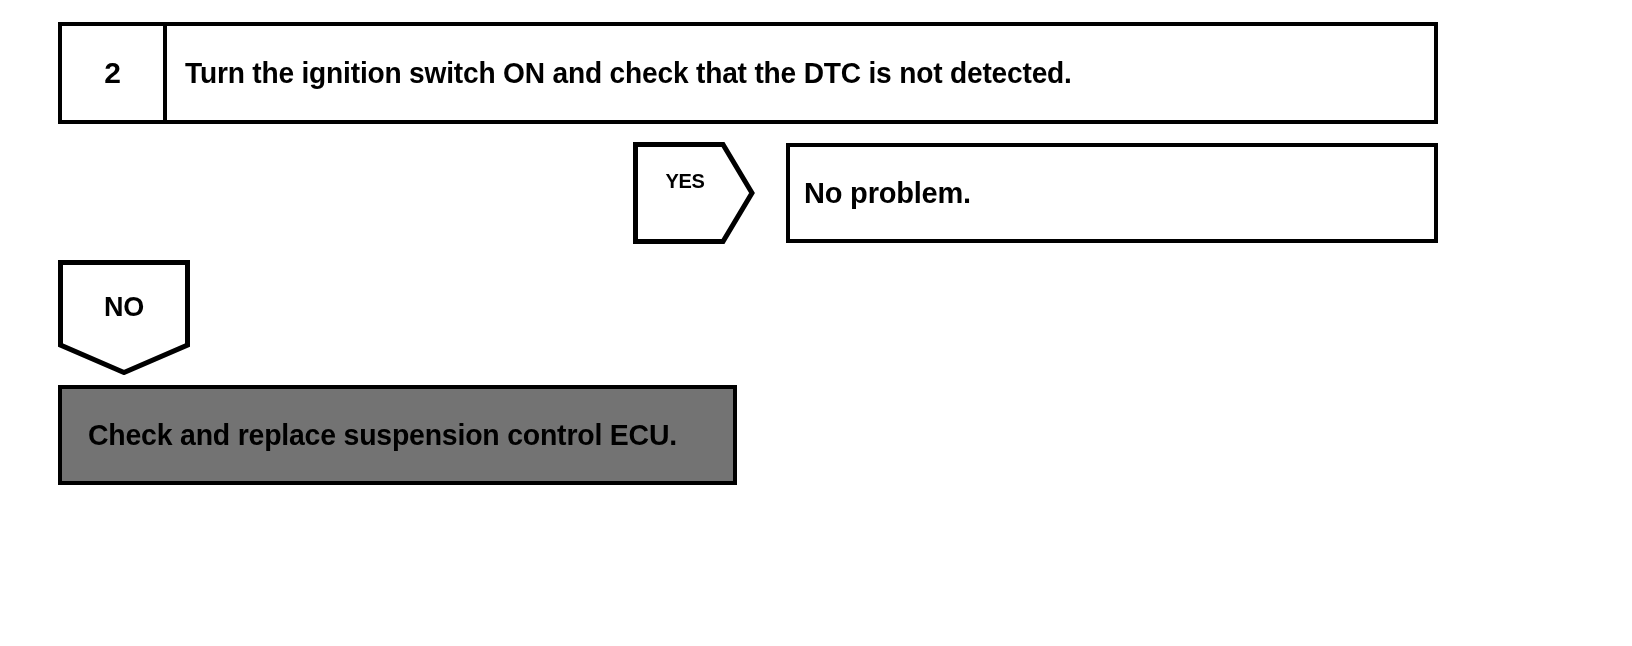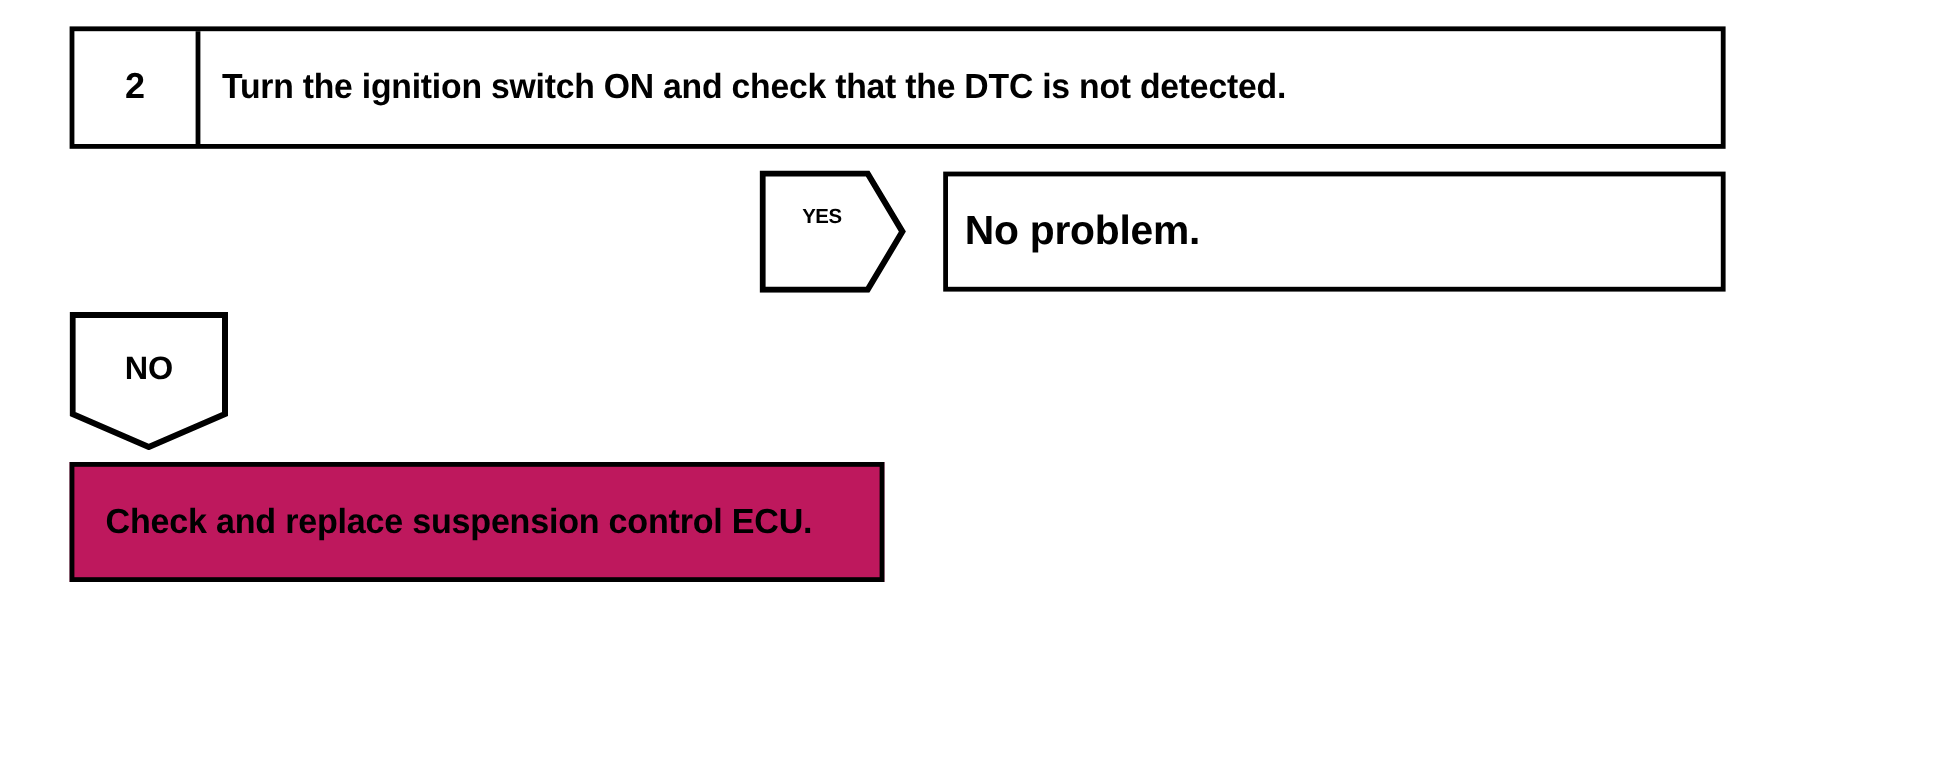--- a/index.html
+++ b/index.html
@@ -88,21 +88,21 @@
   }
   .yes-label {
     position: absolute;
     left: 0;
     top: 0;
     width: 104px;
     height: 78px;
     display: flex;
     align-items: center;
     justify-content: center;
-    font-size: 17px;
+    font-size: 20px;
     font-weight: bold;
     font-family: "Liberation Sans", sans-serif;
     letter-spacing: -0.3px;
     box-sizing: border-box;
   }
 
   
   .result-box {
     position: absolute;
     left: 786px;
@@ -110,21 +110,21 @@
     width: 652px;
     height: 100px;
     border: 4px solid #000000;
     box-sizing: border-box;
     background: #ffffff;
     display: flex;
     align-items: center;
     padding-left: 14px;
   }
   .result-text {
-    font-size: 34px;
+    font-size: 29px;
     font-weight: bold;
     font-family: "Liberation Sans", sans-serif;
     letter-spacing: -0.2px;
     line-height: 1.05;
     white-space: nowrap;
   }
 
   
   .no-arrow {
     position: absolute;
@@ -158,21 +158,21 @@
 
   
   .action-box {
     position: absolute;
     left: 58px;
     top: 385px;
     width: 679px;
     height: 100px;
     border: 4px solid #000000;
     box-sizing: border-box;
-    background: #be185d;
+    background: #737373;
     display: flex;
     align-items: center;
     padding-left: 26px;
   }
   .action-text {
     font-size: 29px;
     font-weight: bold;
     font-family: "Liberation Sans", sans-serif;
     letter-spacing: -0.2px;
     line-height: 1.05;

